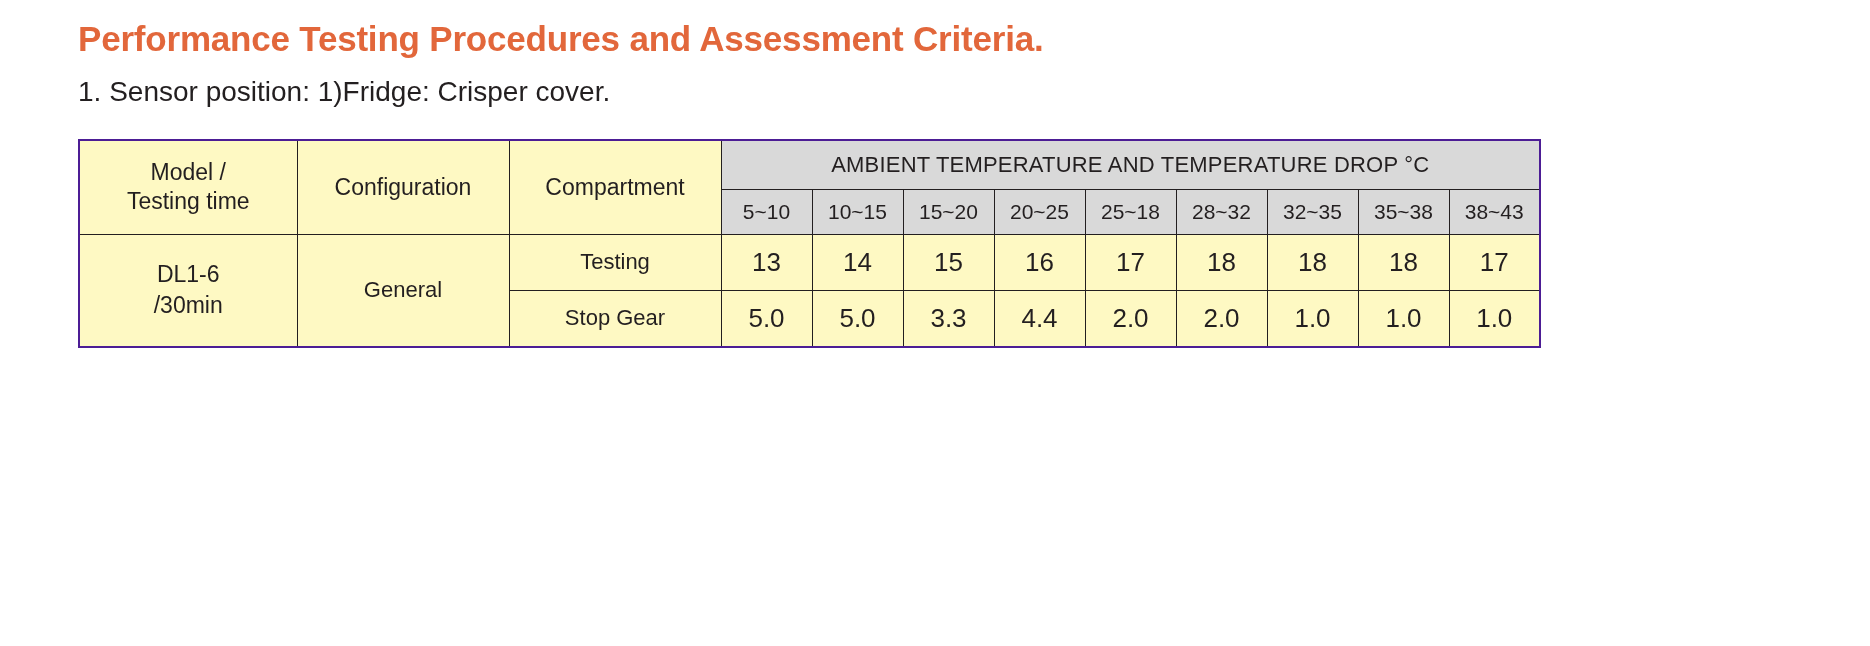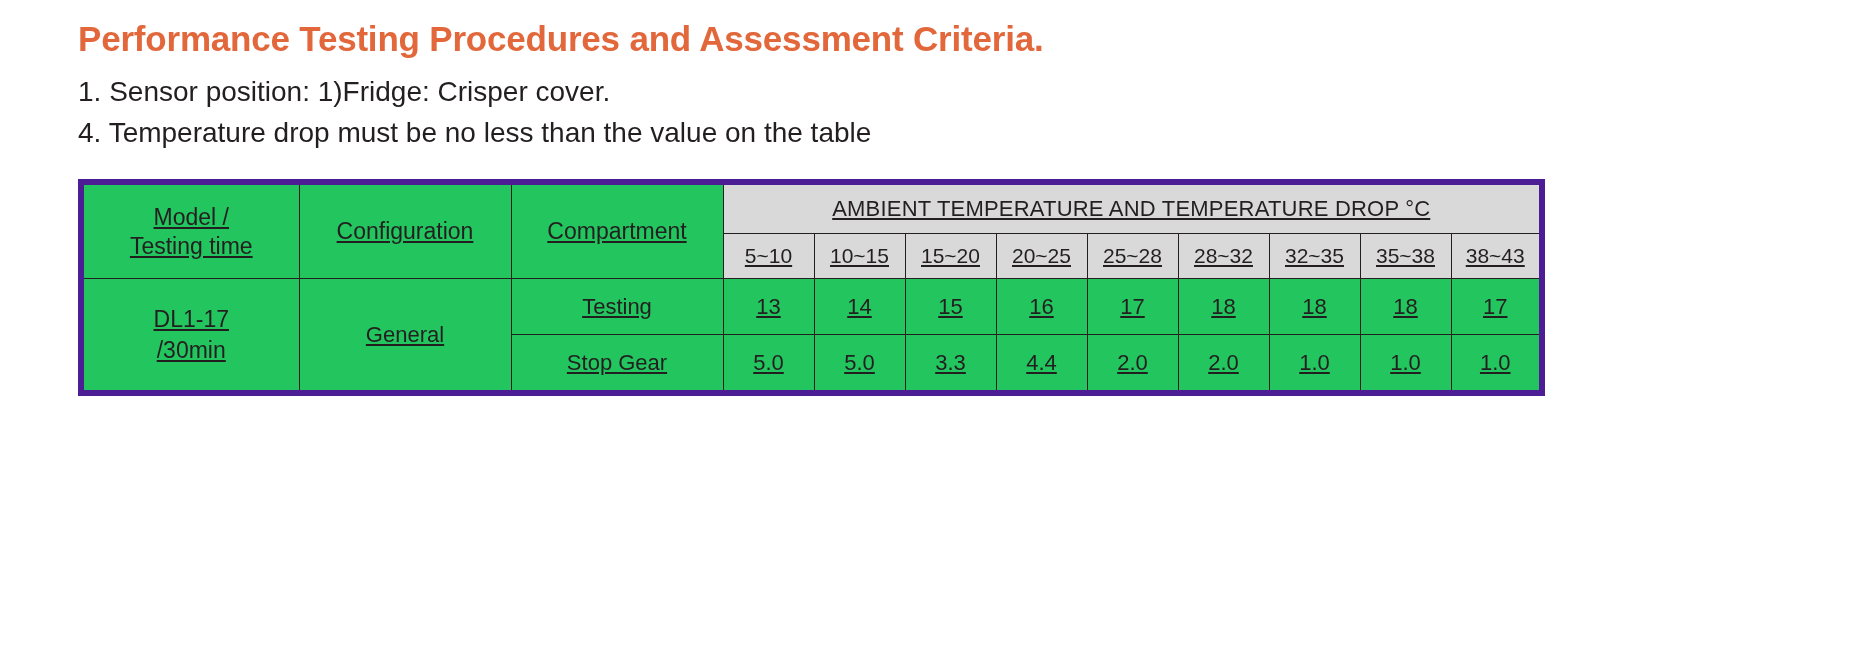--- a/index.html
+++ b/index.html
@@ -42,23 +42,22 @@
     margin-top: 16px;
   }
 
   
   .table-wrap {
     margin-top: 12px;
   }
   table.perf {
     border-collapse: collapse;
     table-layout: fixed;
-    border: 6px solid #4c1d95;
-    background: #22c55e;
-    text-decoration: underline;
+    border: 2px solid #4c1d95;
+    background: #fef9c3;
   }
   table.perf td,
   table.perf th {
     border: 1px solid #231f20;
     text-align: center;
     vertical-align: middle;
     font-weight: normal;
     color: #231f20;
     padding: 0;
   }
@@ -94,34 +93,33 @@
     line-height: 1.35;
   }
   .cell-config {
     font-size: 22px;
   }
   .cell-compart {
     font-size: 22px;
     height: 55px;
   }
   .cell-val {
-    font-size: 22px;
+    font-size: 26px;
   }
   .nowrap { white-space: nowrap; margin-left: 32px; }
 </style>
 </head>
 <body>
 
 <div class="page">
 
   <h1 class="doc-title">Performance Testing Procedures and Assessment Criteria.</h1>
 
   <div class="notes">
     <div class="note">1. Sensor position: 1)Fridge: Crisper cover.</div>
-    <div class="note">4. Temperature drop must be no less than the value on the table</div>
   </div>
 
   <div class="table-wrap">
     <table class="perf">
       <colgroup>
         <col class="col-model">
         <col class="col-config">
         <col class="col-compart">
         <col class="col-temp">
           <col class="col-temp">
@@ -141,31 +139,31 @@
           </th>
           <th class="hdr-main" rowspan="2">Configuration</th>
           <th class="hdr-main" rowspan="2">Compartment</th>
           <th class="hdr-band" colspan="9">AMBIENT TEMPERATURE AND TEMPERATURE DROP °C</th>
         </tr>
         <tr>
           <th class="hdr-range nowrap">5~10</th>
           <th class="hdr-range nowrap">10~15</th>
           <th class="hdr-range nowrap">15~20</th>
           <th class="hdr-range nowrap">20~25</th>
-          <th class="hdr-range nowrap">25~28</th>
+          <th class="hdr-range nowrap">25~18</th>
           <th class="hdr-range nowrap">28~32</th>
           <th class="hdr-range nowrap">32~35</th>
           <th class="hdr-range nowrap">35~38</th>
           <th class="hdr-range nowrap">38~43</th>
         </tr>
       </thead>
       <tbody>
         <tr class="row-sep">
           <td class="cell-model" rowspan="2">
-            <div>DL1-17</div>
+            <div>DL1-6</div>
             <div>/30min</div>
           </td>
           <td class="cell-config" rowspan="2">General</td>
           <td class="cell-compart">Testing</td>
           <td class="cell-val">13</td>
           <td class="cell-val">14</td>
           <td class="cell-val">15</td>
           <td class="cell-val">16</td>
           <td class="cell-val">17</td>
           <td class="cell-val">18</td>

